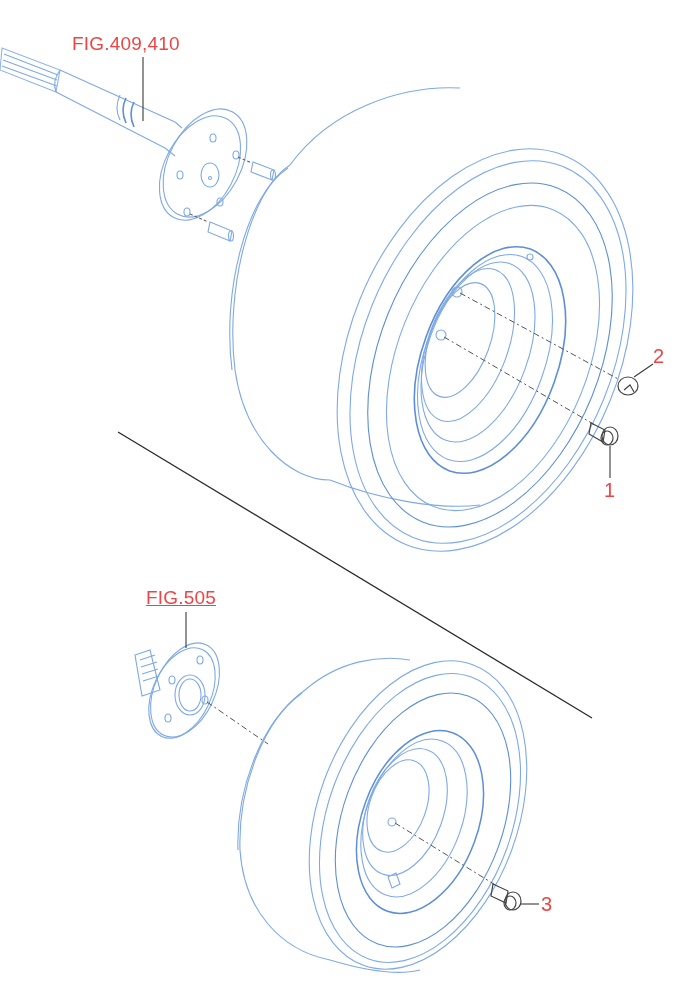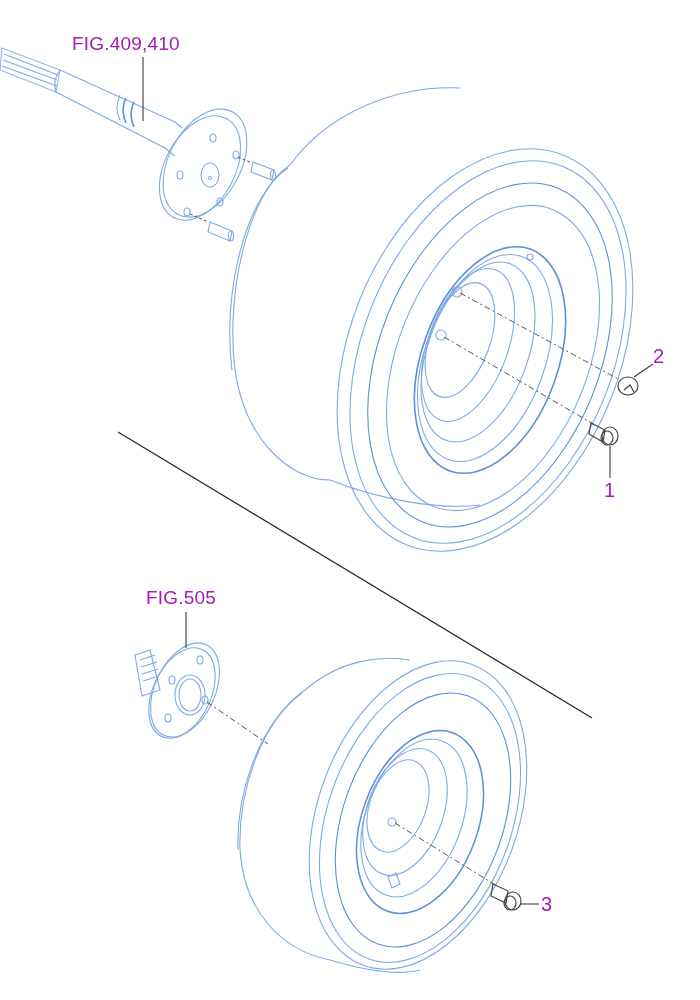--- a/index.html
+++ b/index.html
@@ -1,18 +1,18 @@
 <!DOCTYPE html>
 <html><head>
   <meta charset="utf-8">
   <style>
     html, body { margin: 0; padding: 0; background: #ffffff; }
     body { width: 700px; height: 1000px; overflow: hidden; position: relative; font-family: "Liberation Sans", sans-serif; }
     #diagram { position: absolute; left: 0; top: 0; width: 700px; height: 1000px; }
-    .label { position: absolute; font-family: "Liberation Sans", sans-serif; color: #a21caf; font-size: 19px; letter-spacing: 0.2px; white-space: nowrap; line-height: 1; }
+    .label { position: absolute; font-family: "Liberation Sans", sans-serif; color: #ef4444; font-size: 19px; letter-spacing: 0.2px; white-space: nowrap; line-height: 1; }
     .callout { font-size: 20px; }
   </style>
 </head>
 <body>
 
 <svg id="diagram" viewBox="0 0 700 1000" xmlns="http://www.w3.org/2000/svg">
   <g fill="none" stroke="#7fa9e6" stroke-width="1.1">
 
     <g>
 
@@ -135,16 +135,16 @@
       <line x1="143" y1="57" x2="143" y2="121"></line>
       <line x1="186" y1="612" x2="186" y2="648"></line>
       <line x1="634" y1="377" x2="653" y2="364"></line>
       <line x1="610" y1="446" x2="610" y2="478"></line>
       <line x1="521" y1="904" x2="539" y2="904"></line>
     </g>
   </g>
 </svg>
 
 <div class="label" style="left:72px; top:34px;">FIG.409,410</div>
-<div class="label" style="left:146px; top:588px;">FIG.505</div>
+<div class="label" style="left:146px; top:588px;text-decoration:underline;">FIG.505</div>
 <div class="label callout" style="left:653px; top:346px;">2</div>
 <div class="label callout" style="left:604px; top:480px;">1</div>
 <div class="label callout" style="left:541px; top:894px;">3</div>
 
 </body></html>

